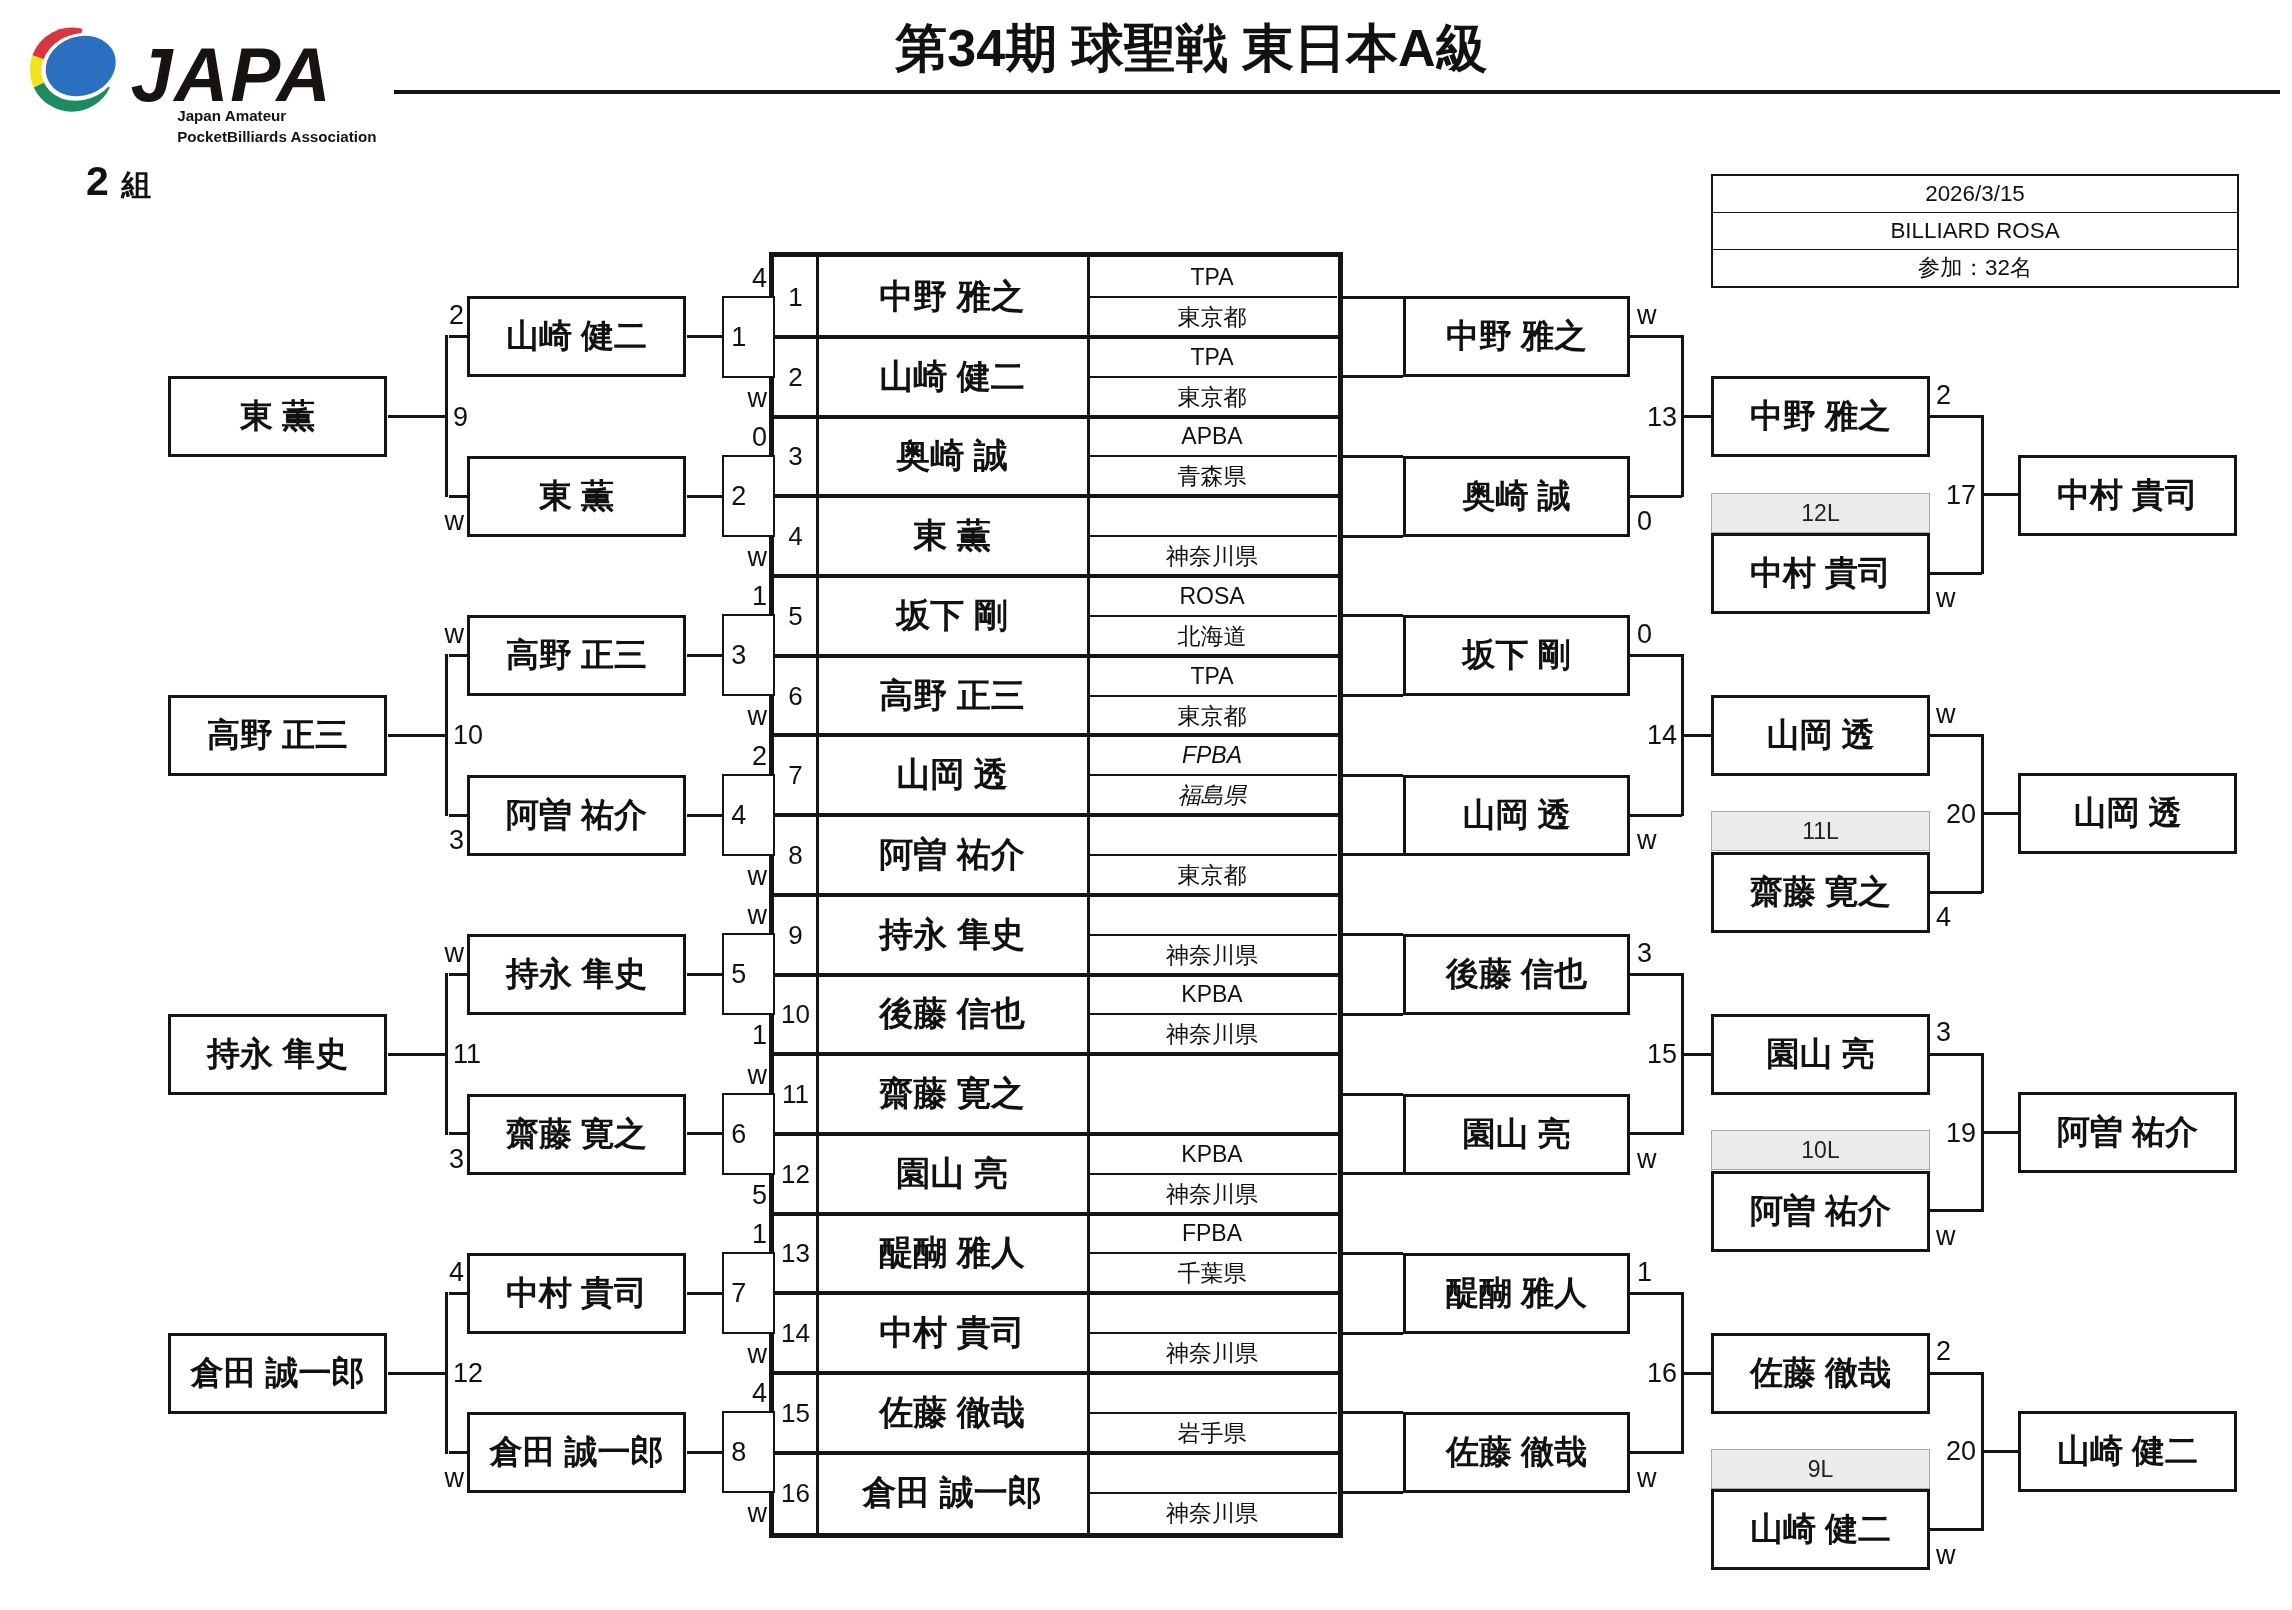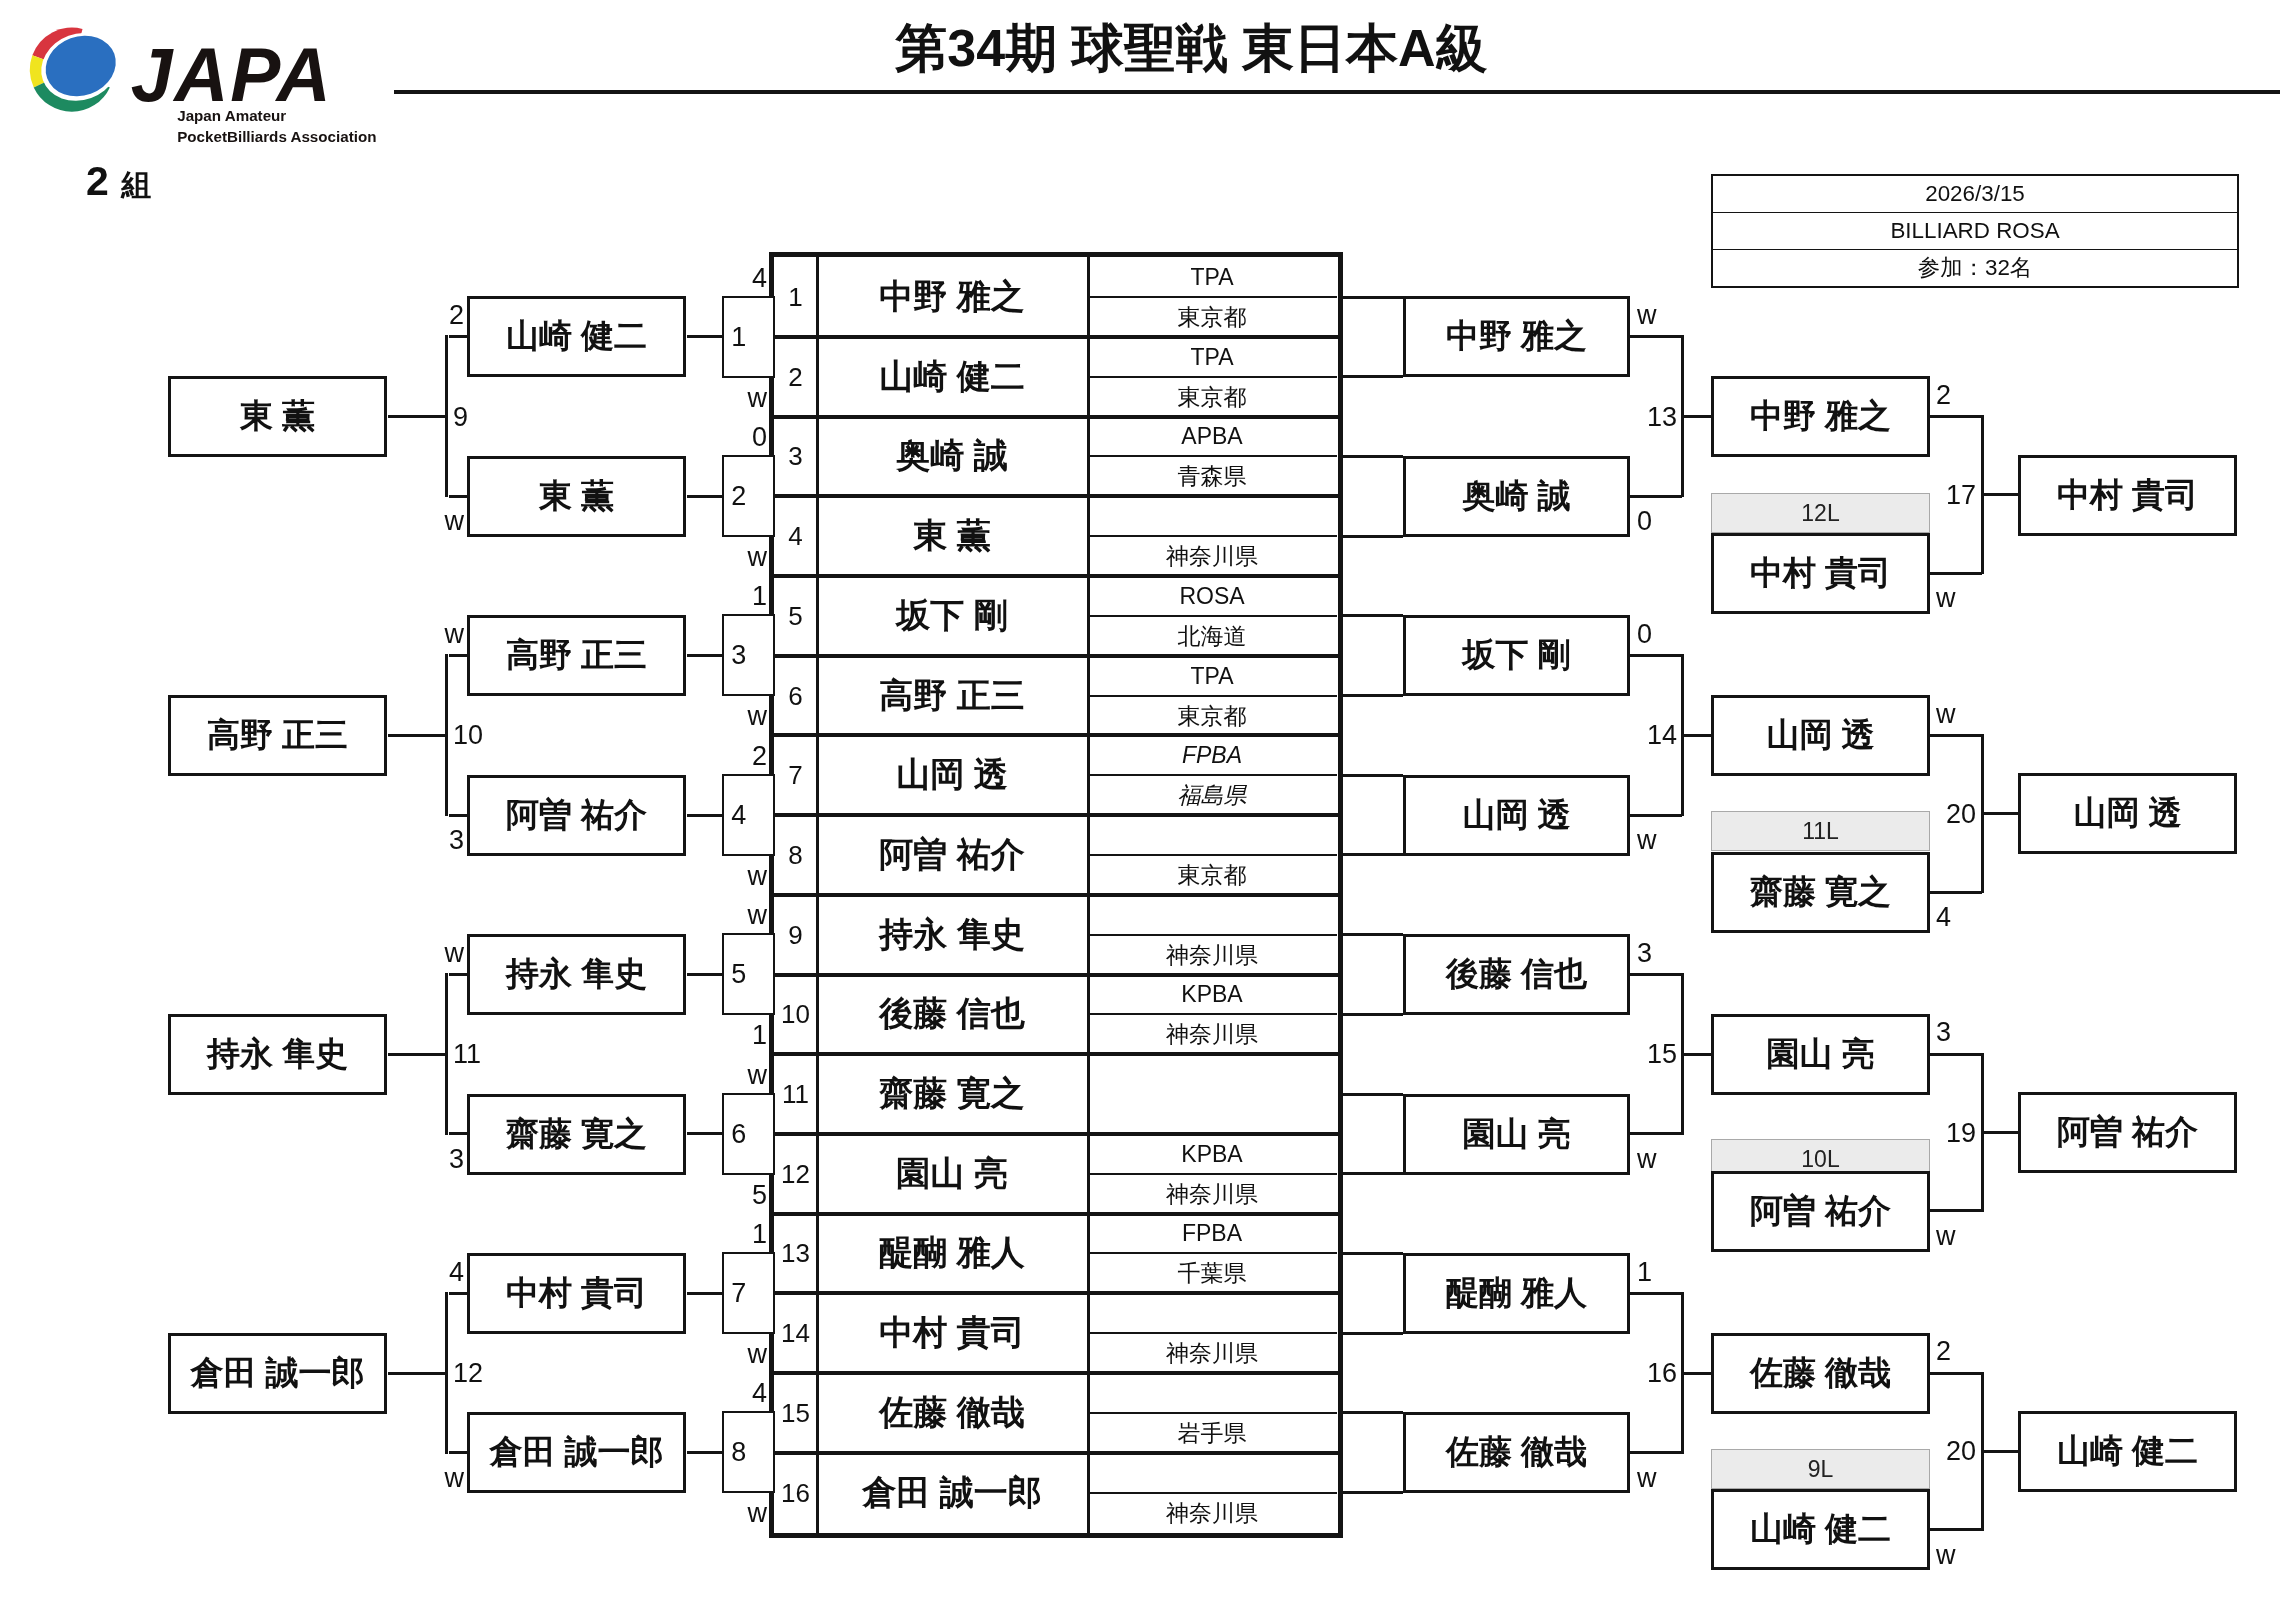--- a/index.html
+++ b/index.html
@@ -365,21 +365,21 @@
       <div class="box" style="left: 1711px; top: 852px; width: 219px; height: 81px;">齋藤 寛之</div>
       <div class="line" style="left: 1930px; top: 734px; width: 52px; height: 2.7px;"></div>
       <div class="line" style="left: 1930px; top: 891px; width: 52px; height: 2.7px;"></div>
       <div class="line" style="left: 1981px; top: 734px; width: 2.7px; height: 159px;"></div>
       <div class="line" style="left: 1982px; top: 812px; width: 36px; height: 2.7px;"></div>
       <div class="box" style="left: 2018px; top: 773px; width: 219px; height: 81px;">山岡 透</div>
       <div class="mnum" style="left: 1917px; top: 796px; width: 59px; text-align: right;">20</div>
       <div class="score" style="left: 1936px; top: 698px; width: 45px;">w</div>
       <div class="score" style="left: 1936px; top: 901px; width: 45px;">4</div>
       <div class="box" style="left: 1711px; top: 1014px; width: 219px; height: 81px;">園山 亮</div>
-      <div class="lbox" style="left: 1711px; top: 1130px; width: 219px; height: 40px; margin-top: 9px;">10L</div>
+      <div class="lbox" style="left: 1711px; top: 1130px; width: 219px; height: 40px;">10L</div>
       <div class="box" style="left: 1711px; top: 1171px; width: 219px; height: 81px;">阿曽 祐介</div>
       <div class="line" style="left: 1930px; top: 1053px; width: 52px; height: 2.7px;"></div>
       <div class="line" style="left: 1930px; top: 1209px; width: 52px; height: 2.7px;"></div>
       <div class="line" style="left: 1981px; top: 1053px; width: 2.7px; height: 159px;"></div>
       <div class="line" style="left: 1982px; top: 1131px; width: 36px; height: 2.7px;"></div>
       <div class="box" style="left: 2018px; top: 1092px; width: 219px; height: 81px;">阿曽 祐介</div>
       <div class="mnum" style="left: 1917px; top: 1115px; width: 59px; text-align: right;">19</div>
       <div class="score" style="left: 1936px; top: 1016px; width: 45px;">3</div>
       <div class="score" style="left: 1936px; top: 1220px; width: 45px;">w</div>
       <div class="box" style="left: 1711px; top: 1333px; width: 219px; height: 81px;">佐藤 徹哉</div>

